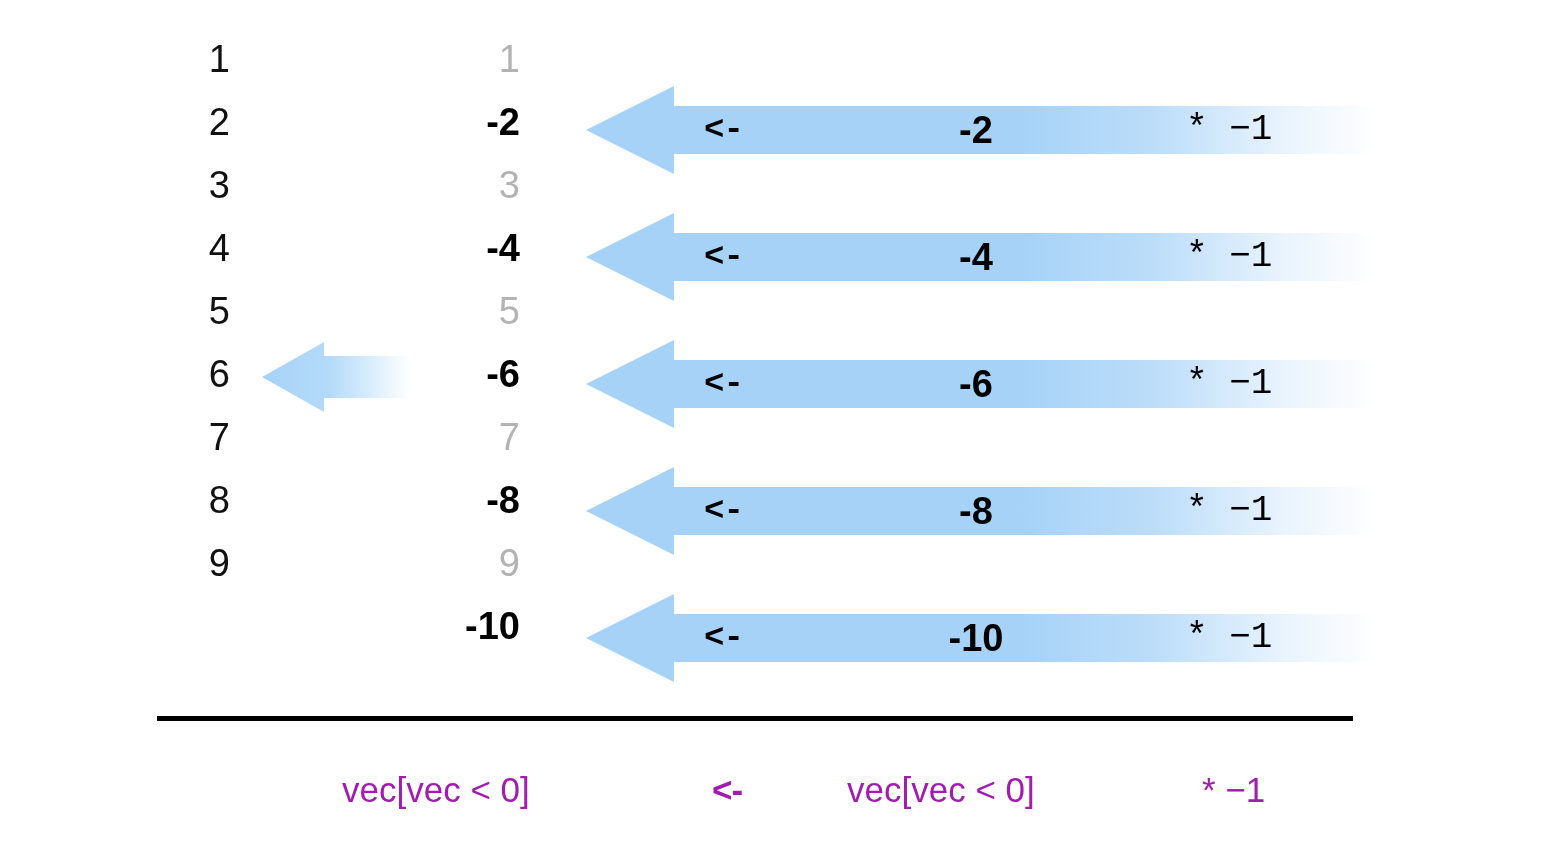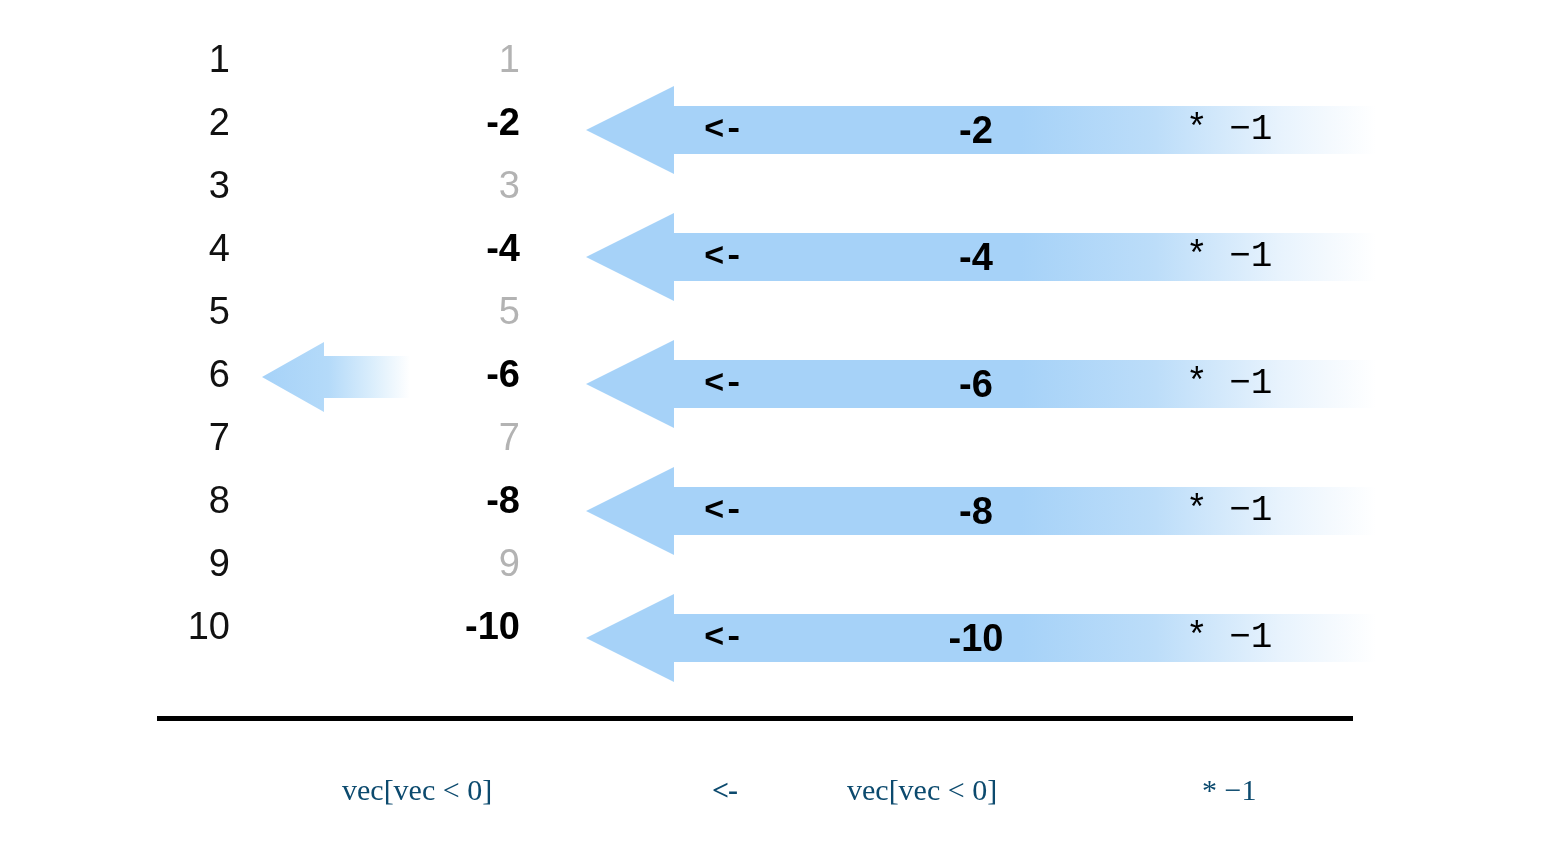--- a/index.html
+++ b/index.html
@@ -121,23 +121,23 @@
     height: 5px;
     background: #000000;
   }
   #caption {
     position: absolute;
     left: 157px;
     top: 760px;
     width: 1196px;
     height: 60px;
     line-height: 60px;
-    font-family: Liberation Serif, serif;
-    font-size: 30px;
-    color: #0c4a6e;
+    font-family: Liberation Sans, sans-serif;
+    font-size: 35px;
+    color: #a21caf;
     white-space: pre;
   }
   .cap-seg { position: absolute; top: 0; white-space: pre; }
   #cap-lhs   { left: 185px; }
   #cap-arrow { left: 555px; font-weight: bold; letter-spacing: -1px; }
   #cap-rhs   { left: 690px; }
   #cap-mult  { left: 1045px; }
 </style>
 </head>
 <body>
@@ -147,21 +147,20 @@
   <div class="index-col">
     <div class="index-cell">1</div>
     <div class="index-cell">2</div>
     <div class="index-cell">3</div>
     <div class="index-cell">4</div>
     <div class="index-cell">5</div>
     <div class="index-cell">6</div>
     <div class="index-cell">7</div>
     <div class="index-cell">8</div>
     <div class="index-cell">9</div>
-    <div class="index-cell">10</div>
   </div>
 
   <div class="vec-col">
     <div class="vec-cell pos">1</div>
     <div class="vec-cell neg">-2</div>
     <div class="vec-cell pos">3</div>
     <div class="vec-cell neg">-4</div>
     <div class="vec-cell pos">5</div>
     <div class="vec-cell neg">-6</div>
     <div class="vec-cell pos">7</div>

